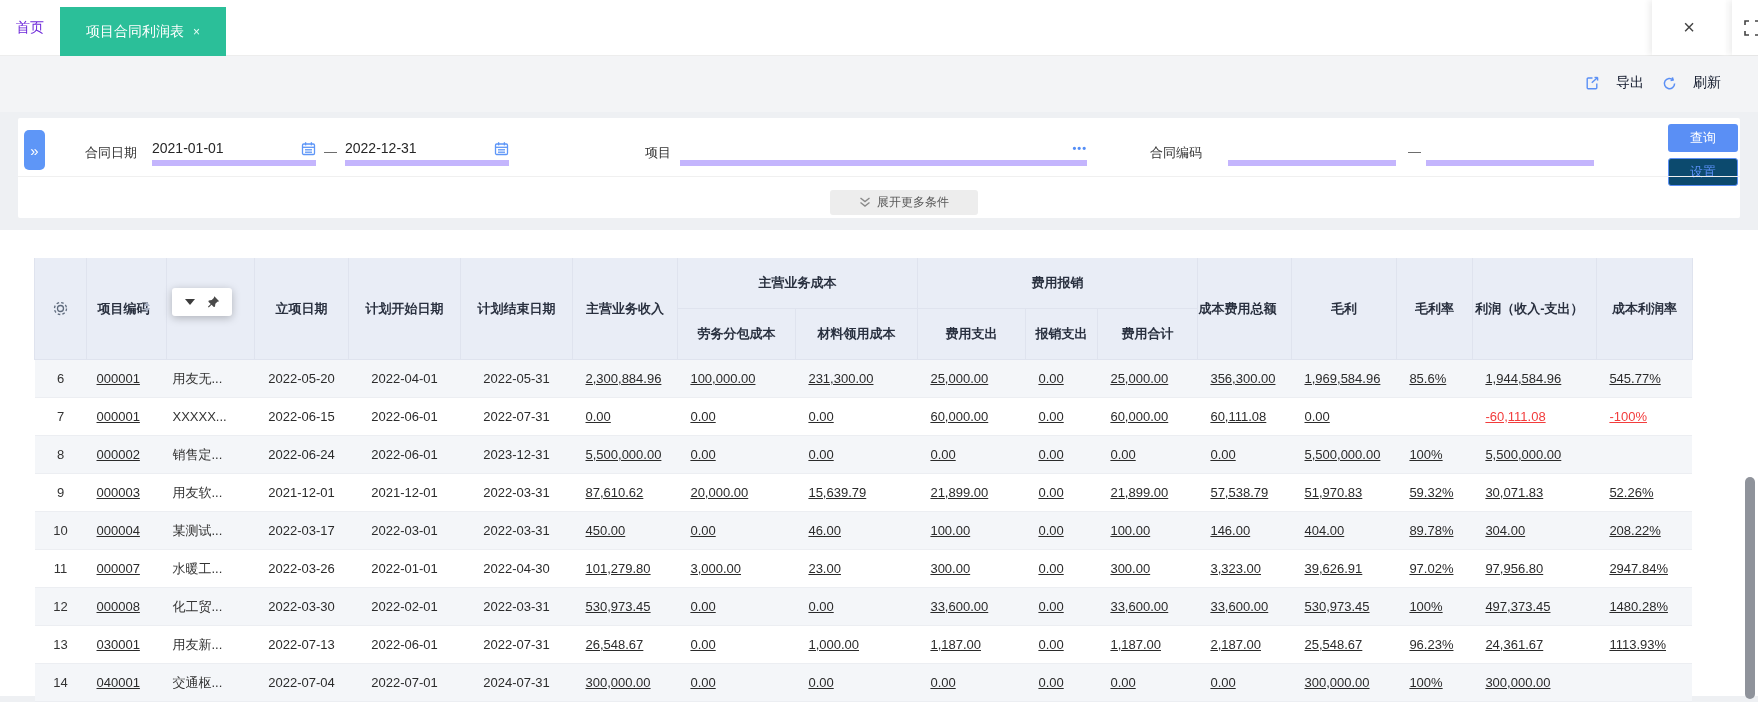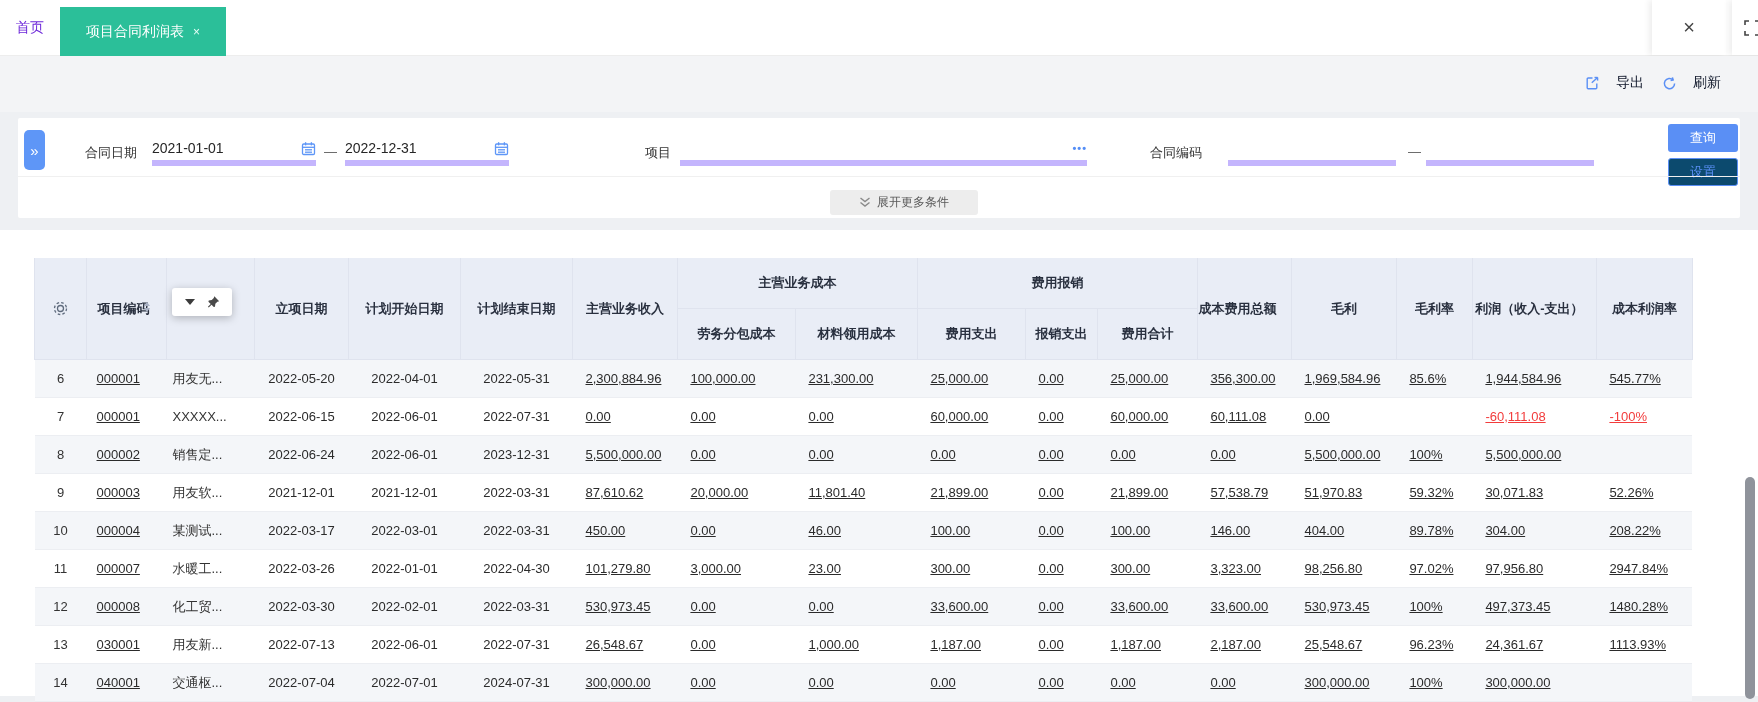--- a/index.html
+++ b/index.html
@@ -285,21 +285,21 @@
   </tr>
         <tr>
     <td class="c-seq">9</td>
     <td class="c-code"><span class="lnk">000003</span></td>
     <td class="c-name"><span>用友软...</span></td>
     <td class="c-date">2021-12-01</td>
     <td class="c-date">2021-12-01</td>
     <td class="c-date">2022-03-31</td>
     <td class="c-num"><span class="lnk">87,610.62</span></td>
     <td class="c-num"><span class="lnk">20,000.00</span></td>
-    <td class="c-num"><span class="lnk">11,801.40</span></td>
+    <td class="c-num"><span class="lnk">15,639.79</span></td>
     <td class="c-num"><span class="lnk">21,899.00</span></td>
     <td class="c-num"><span class="lnk">0.00</span></td>
     <td class="c-num"><span class="lnk">21,899.00</span></td>
     <td class="c-num"><span class="lnk">57,538.79</span></td>
     <td class="c-num"><span class="lnk">51,970.83</span></td>
     <td class="c-num"><span class="lnk">59.32%</span></td>
     <td class="c-num"><span class="lnk">30,071.83</span></td>
     <td class="c-num"><span class="lnk">52.26%</span></td>
   </tr>
         <tr>
@@ -328,21 +328,21 @@
     <td class="c-date">2022-03-26</td>
     <td class="c-date">2022-01-01</td>
     <td class="c-date">2022-04-30</td>
     <td class="c-num"><span class="lnk">101,279.80</span></td>
     <td class="c-num"><span class="lnk">3,000.00</span></td>
     <td class="c-num"><span class="lnk">23.00</span></td>
     <td class="c-num"><span class="lnk">300.00</span></td>
     <td class="c-num"><span class="lnk">0.00</span></td>
     <td class="c-num"><span class="lnk">300.00</span></td>
     <td class="c-num"><span class="lnk">3,323.00</span></td>
-    <td class="c-num"><span class="lnk">98,256.80</span></td>
+    <td class="c-num"><span class="lnk">39,626.91</span></td>
     <td class="c-num"><span class="lnk">97.02%</span></td>
     <td class="c-num"><span class="lnk">97,956.80</span></td>
     <td class="c-num"><span class="lnk">2947.84%</span></td>
   </tr>
         <tr>
     <td class="c-seq">12</td>
     <td class="c-code"><span class="lnk">000008</span></td>
     <td class="c-name"><span>化工贸...</span></td>
     <td class="c-date">2022-03-30</td>
     <td class="c-date">2022-02-01</td>

